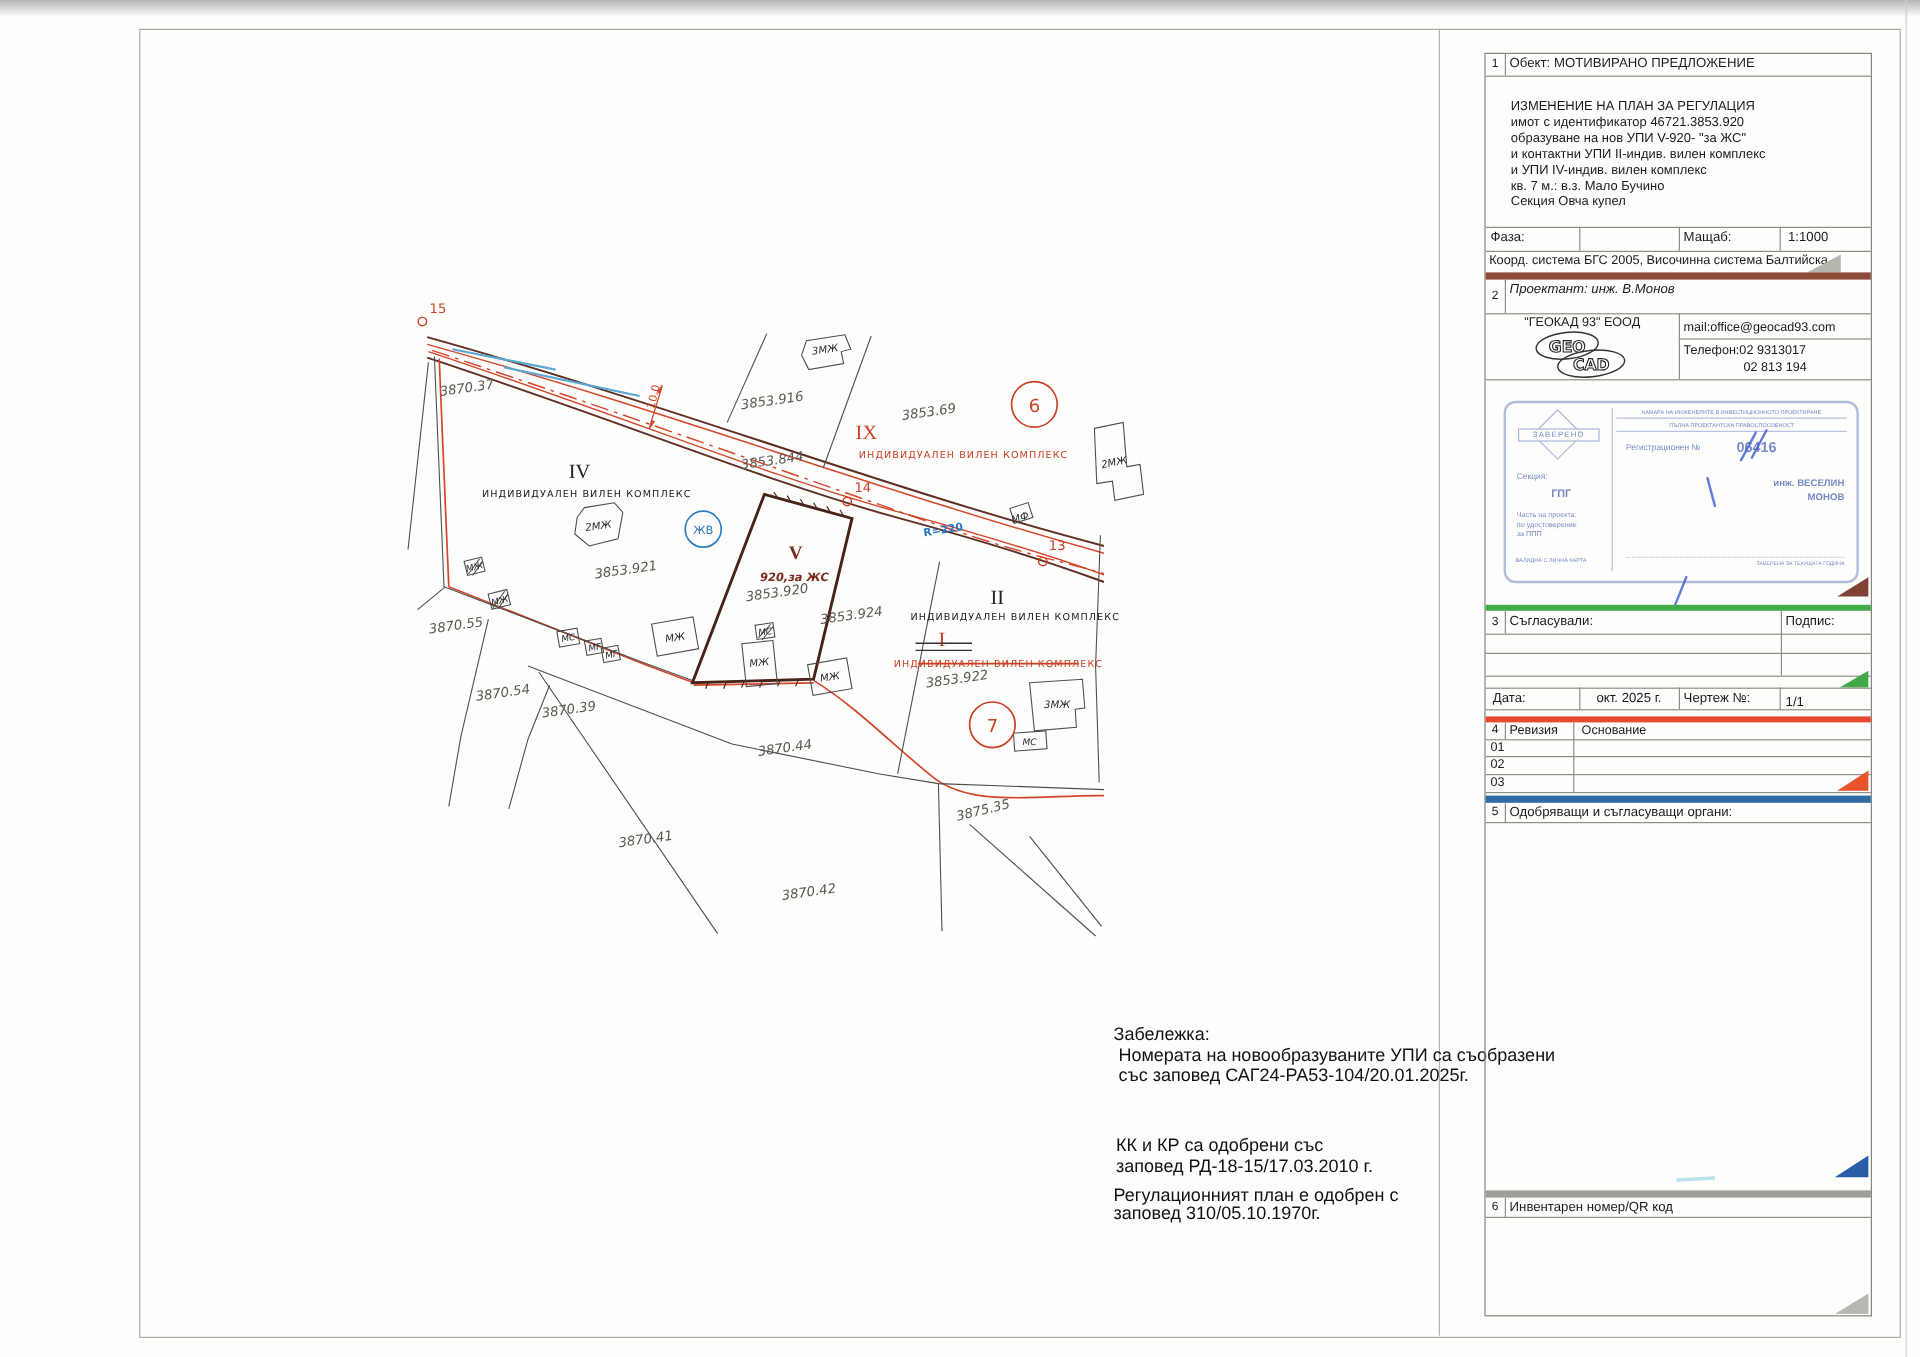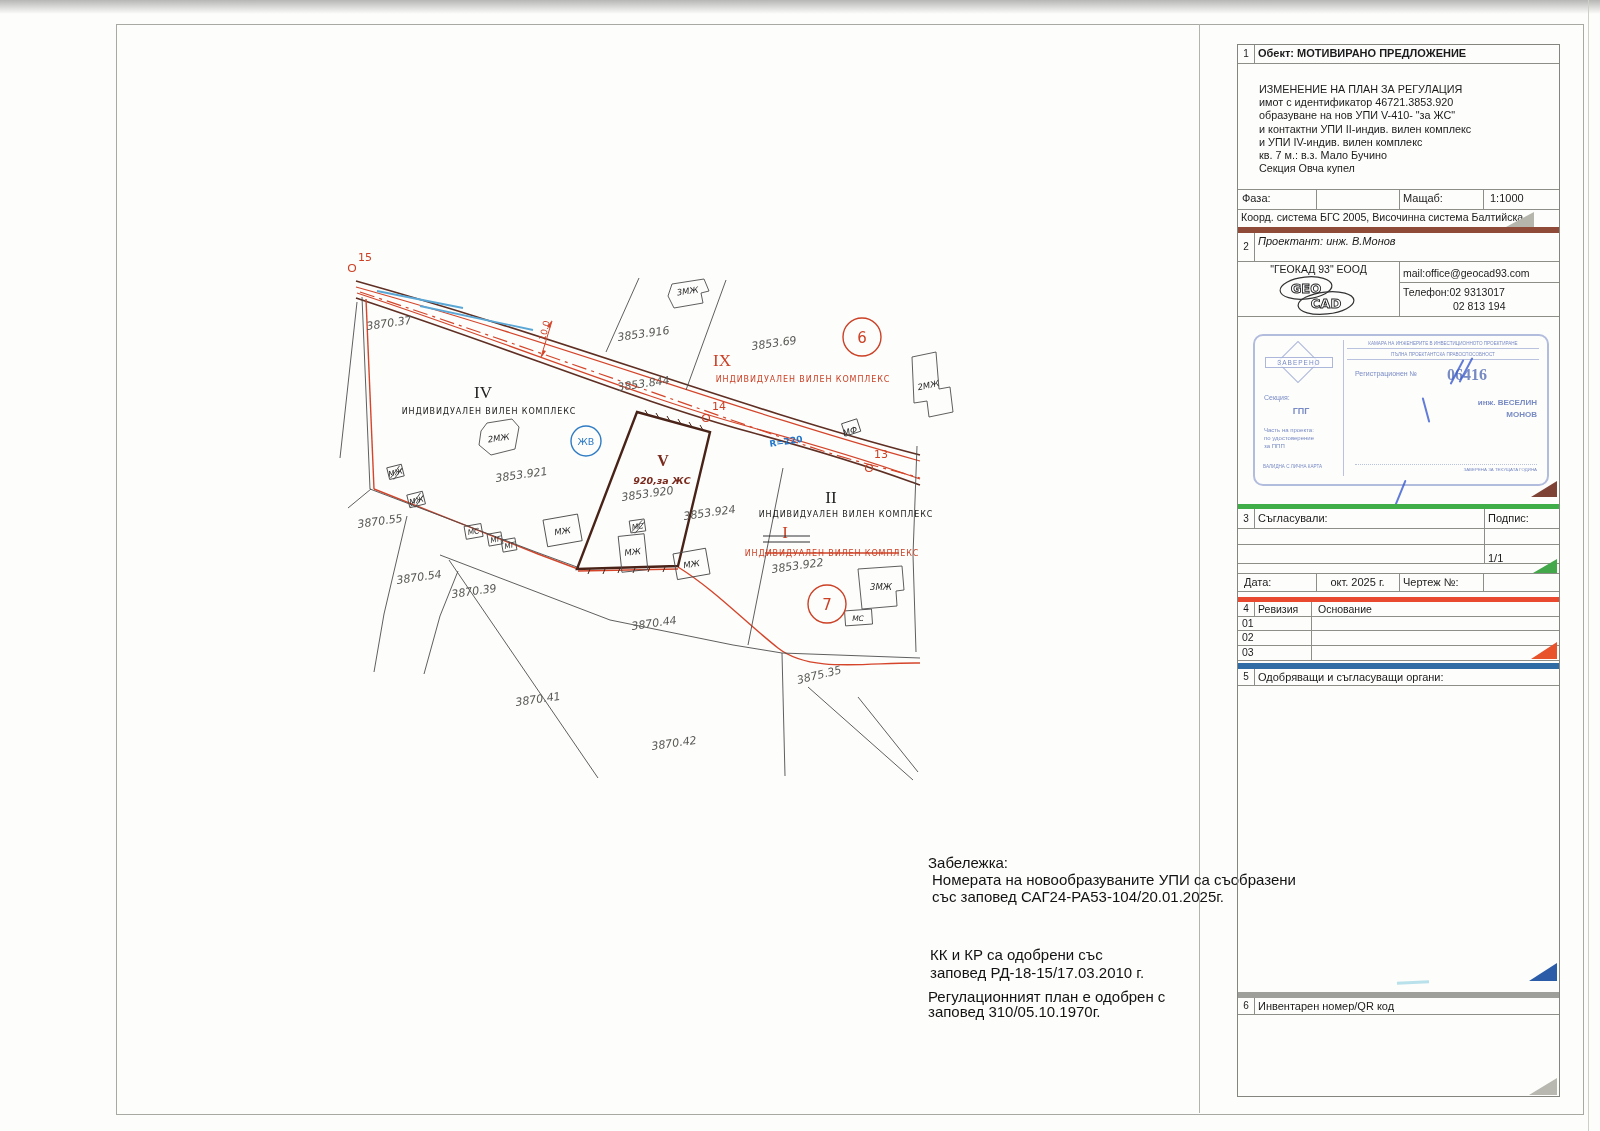--- a/index.html
+++ b/index.html
@@ -251,27 +251,27 @@
     <div>заповед РД-18-15/17.03.2010 г.</div>
   </div>
   <div class="note" style="left:928px;top:989px;line-height:15px;">
     <div>Регулационният план е одобрен с</div>
     <div>заповед 310/05.10.1970г.</div>
   </div>
 
   <div class="abs tb">
 
     <div class="numcell" style="top:0;height:18px;line-height:18px;">1</div>
-    <div class="abs" style="left:20px;top:2px;font-weight:bold;">Обект: МОТИВИРАНО ПРЕДЛОЖЕНИЕ</div>
+    <div class="abs" style="left:20px;top:2px;">Обект: МОТИВИРАНО ПРЕДЛОЖЕНИЕ</div>
     <div class="hline" style="top:18px;"></div>
 
     <div class="abs" style="left:21px;top:38px;width:285px;line-height:13.2px;font-size:10.8px;">
       <div>ИЗМЕНЕНИЕ НА ПЛАН ЗА РЕГУЛАЦИЯ</div>
       <div>имот с идентификатор 46721.3853.920</div>
-      <div>образуване на нов УПИ V-410- "за ЖС"</div>
+      <div>образуване на нов УПИ V-920- "за ЖС"</div>
       <div>и контактни УПИ II-индив. вилен комплекс</div>
       <div>и УПИ IV-индив. вилен комплекс</div>
       <div>кв. 7 м.: в.з. Мало Бучино</div>
       <div>Секция Овча купел</div>
     </div>
 
     <div class="hline" style="top:144px;"></div>
     <div class="vline" style="left:78px;top:144px;height:20px;"></div>
     <div class="vline" style="left:161px;top:144px;height:20px;"></div>
     <div class="vline" style="left:245px;top:144px;height:20px;"></div>
@@ -310,21 +310,21 @@
         <div class="abs" style="left:5px;top:86px;font-size:6px;line-height:8px;">
           <div>Часть на проекта:</div>
           <div>по удостоверение</div>
           <div>за ППП</div>
         </div>
         <div class="abs" style="left:4px;top:124px;font-size:4.6px;">ВАЛИДНА С ЛИЧНА КАРТА</div>
       </div>
       <div class="abs" style="left:92px;top:5px;width:192px;font-size:4.6px;text-align:center;border-bottom:1px solid rgba(93,115,185,.5);padding-bottom:2px;">КАМАРА НА ИНЖЕНЕРИТЕ В ИНВЕСТИЦИОННОТО ПРОЕКТИРАНЕ</div>
       <div class="abs" style="left:92px;top:16px;width:192px;font-size:4.6px;text-align:center;border-bottom:1px solid rgba(93,115,185,.5);padding-bottom:2px;">ПЪЛНА ПРОЕКТАНТСКА ПРАВОСПОСОБНОСТ</div>
       <div class="abs" style="left:100px;top:34px;font-size:7px;">Регистрационен №</div>
-      <div class="abs" style="left:192px;top:30px;font-size:16px;font-weight:bold;font-family:Liberation Serif, serif;">06416</div>
+      <div class="abs" style="left:192px;top:30px;font-size:12px;font-weight:bold;">06416</div>
       <div class="abs" style="right:10px;top:62px;font-size:8px;font-weight:bold;">инж. ВЕСЕЛИН</div>
       <div class="abs" style="right:10px;top:74px;font-size:8px;font-weight:bold;">МОНОВ</div>
       <div class="abs" style="left:100px;top:128px;width:182px;font-size:4.4px;text-align:right;border-top:1px dotted rgba(93,115,185,.5);padding-top:2px;">ЗАВЕРЕНА ЗА ТЕКУЩАТА ГОДИНА</div>
     </div>
 
     <div class="hand" style="left:218px;top:313px;height:28px;transform:rotate(28deg);"></div>
     <div class="hand" style="left:227px;top:311px;height:28px;transform:rotate(28deg);"></div>
     <div class="hand" style="left:187px;top:352px;height:26px;transform:rotate(-15deg);"></div>
     <div class="hand" style="left:161px;top:434px;height:30px;transform:rotate(22deg);"></div>
 
@@ -340,21 +340,21 @@
     <div class="hline" style="top:518px;"></div>
     <div class="fold green" style="right:2px;top:514px;"></div>
 
     <div class="hline" style="top:528px;"></div>
     <div class="vline" style="left:78px;top:528px;height:18px;"></div>
     <div class="vline" style="left:161px;top:528px;height:18px;"></div>
     <div class="vline" style="left:245px;top:528px;height:18px;"></div>
     <div class="abs" style="left:6px;top:531px;">Дата:</div>
     <div class="abs" style="left:78px;top:531px;width:83px;text-align:center;">окт. 2025 г.</div>
     <div class="abs" style="left:165px;top:531px;">Чертеж №:</div>
-    <div class="abs" style="left:250px;top:507px;">1/1</div>
+    <div class="abs" style="left:250px;top:534px;">1/1</div>
     <div class="hline" style="top:546px;"></div>
 
     <div class="bar" style="top:552px;height:5px;background:#e8492f;"></div>
 
     <div class="numcell" style="top:557px;height:14px;line-height:14px;">4</div>
     <div class="abs" style="left:20px;top:558px;font-size:10.5px;">Ревизия</div>
     <div class="abs" style="left:80px;top:558px;font-size:10.5px;">Основание</div>
     <div class="hline" style="top:571px;"></div>
     <div class="abs" style="left:4px;top:572px;font-size:10.5px;">01</div>
     <div class="hline" style="top:585px;"></div>

